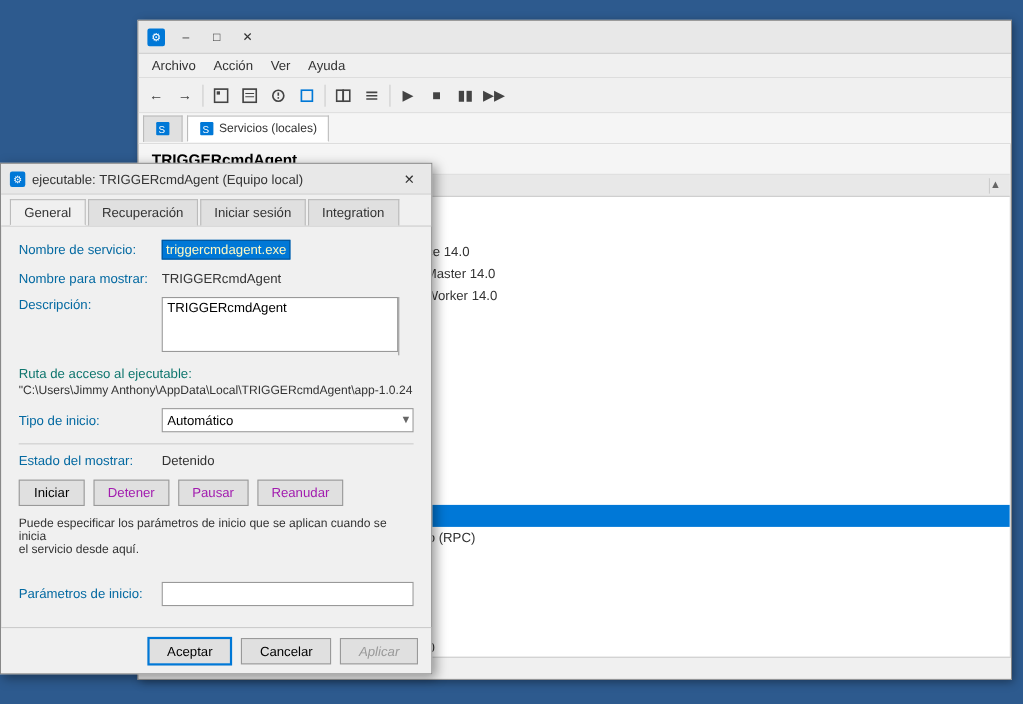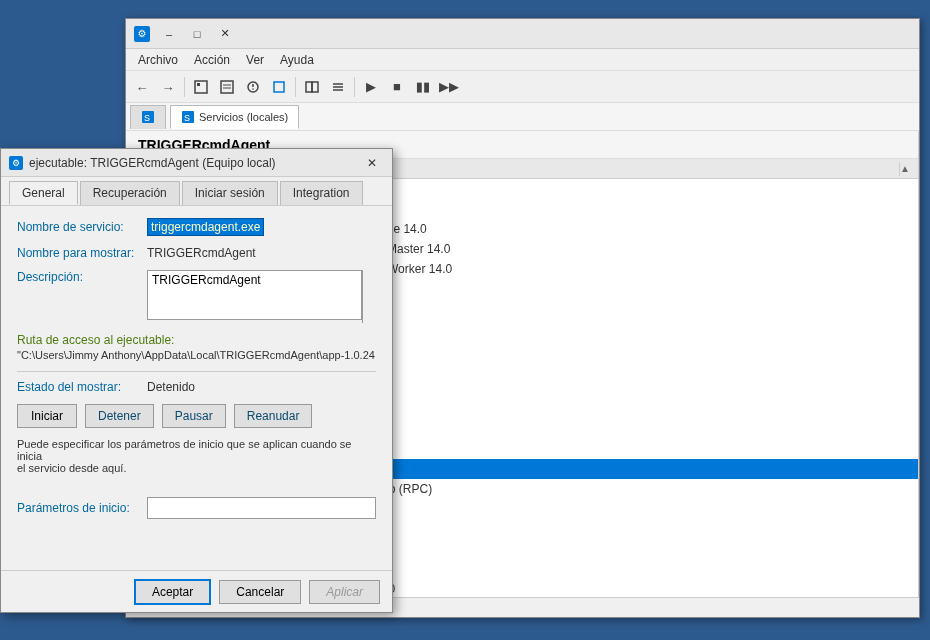--- a/index.html
+++ b/index.html
@@ -427,27 +427,27 @@
     .service-btn {
       padding: 4px 12px;
       background: #e0e0e0;
       border: 1px solid #999;
       cursor: pointer;
       font-size: 12px;
       min-width: 60px;
       text-align: center;
     }
     .service-btn:disabled {
-      color: #0c4a6e;
+      color: #a21caf;
       cursor: default;
     }
 
     .exe-path-label {
       font-size: 12px;
-      color: #4d7c0f;
+      color: #0f766e;
       margin-bottom: 2px;
     }
 
     .params-row {
       display: flex;
       align-items: center;
       margin-top: 8px;
     }
 
     .params-input {
@@ -868,20 +868,31 @@
         <div class="form-textarea-scrollbar"></div>
       </div>
     </div>
 
     <div class="exe-path-label">Ruta de acceso al ejecutable:</div>
 
     <div class="exe-path">"C:\Users\Jimmy Anthony\AppData\Local\TRIGGERcmdAgent\app-1.0.24</div>
 
     <div style="margin-top:10px;"></div>
 
+    <div class="form-row">
+      <span class="form-label">Tipo de inicio:</span>
+      <div class="select-wrapper">
+        <select>
+          <option>Automático</option>
+          <option>Manual</option>
+          <option>Deshabilitado</option>
+        </select>
+        <span class="select-arrow">▼</span>
+      </div>
+    </div>
 
     <div class="divider"></div>
 
     <div class="status-row">
       <span class="form-label">Estado del mostrar:</span>
       <span class="form-value">Detenido</span>
     </div>
 
     <div class="service-btns">
       <button class="service-btn">Iniciar</button>

